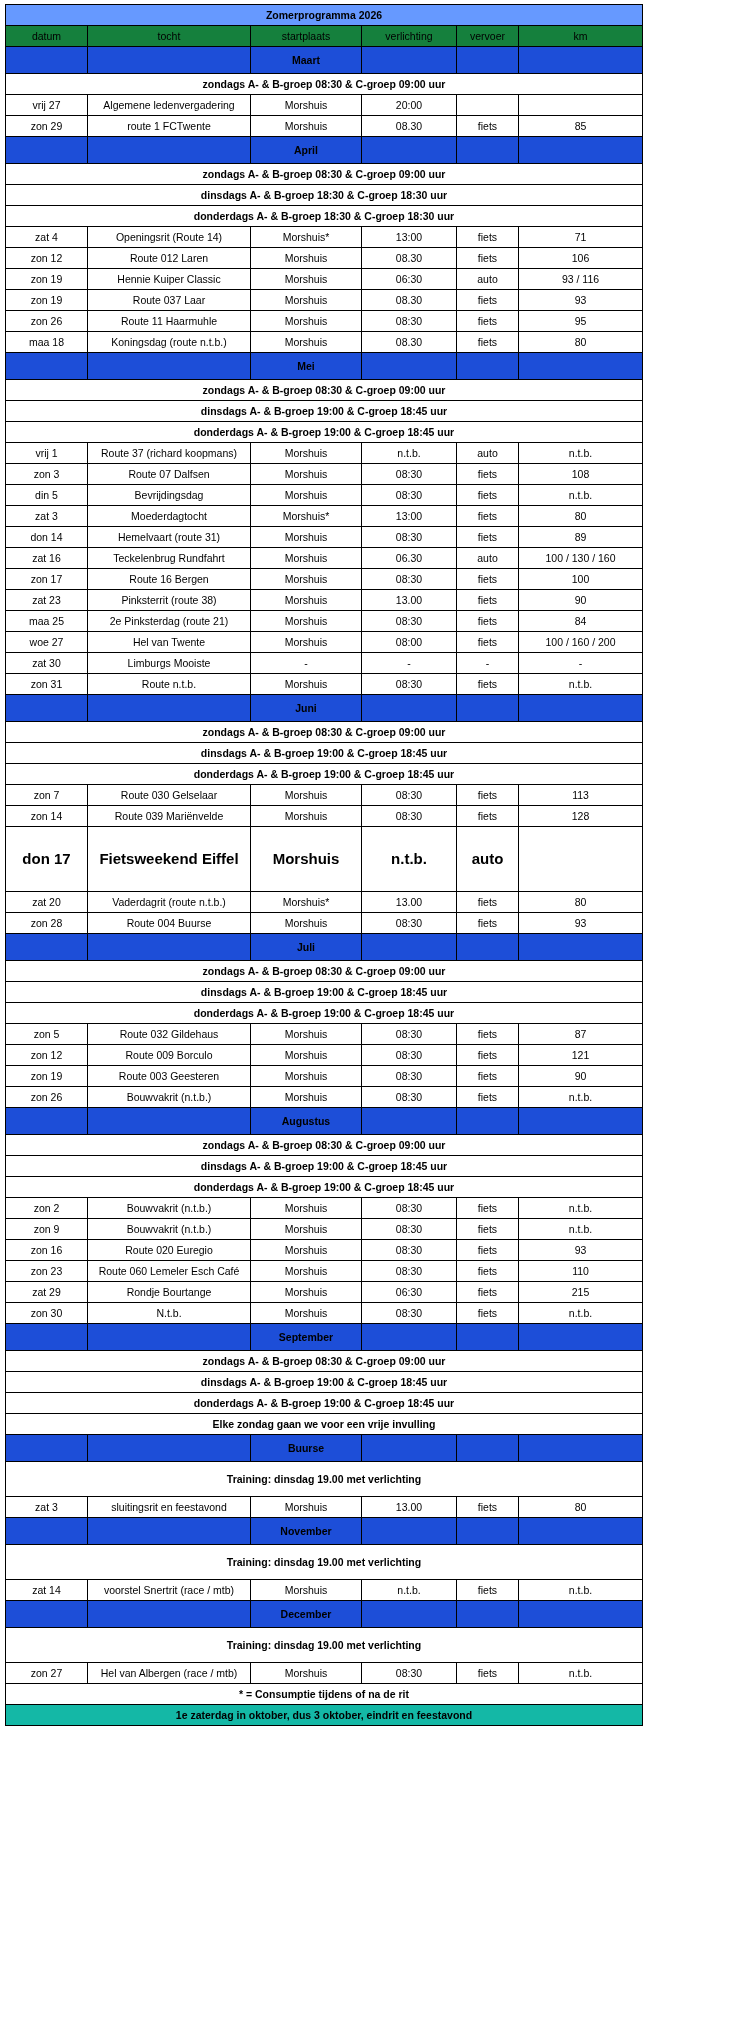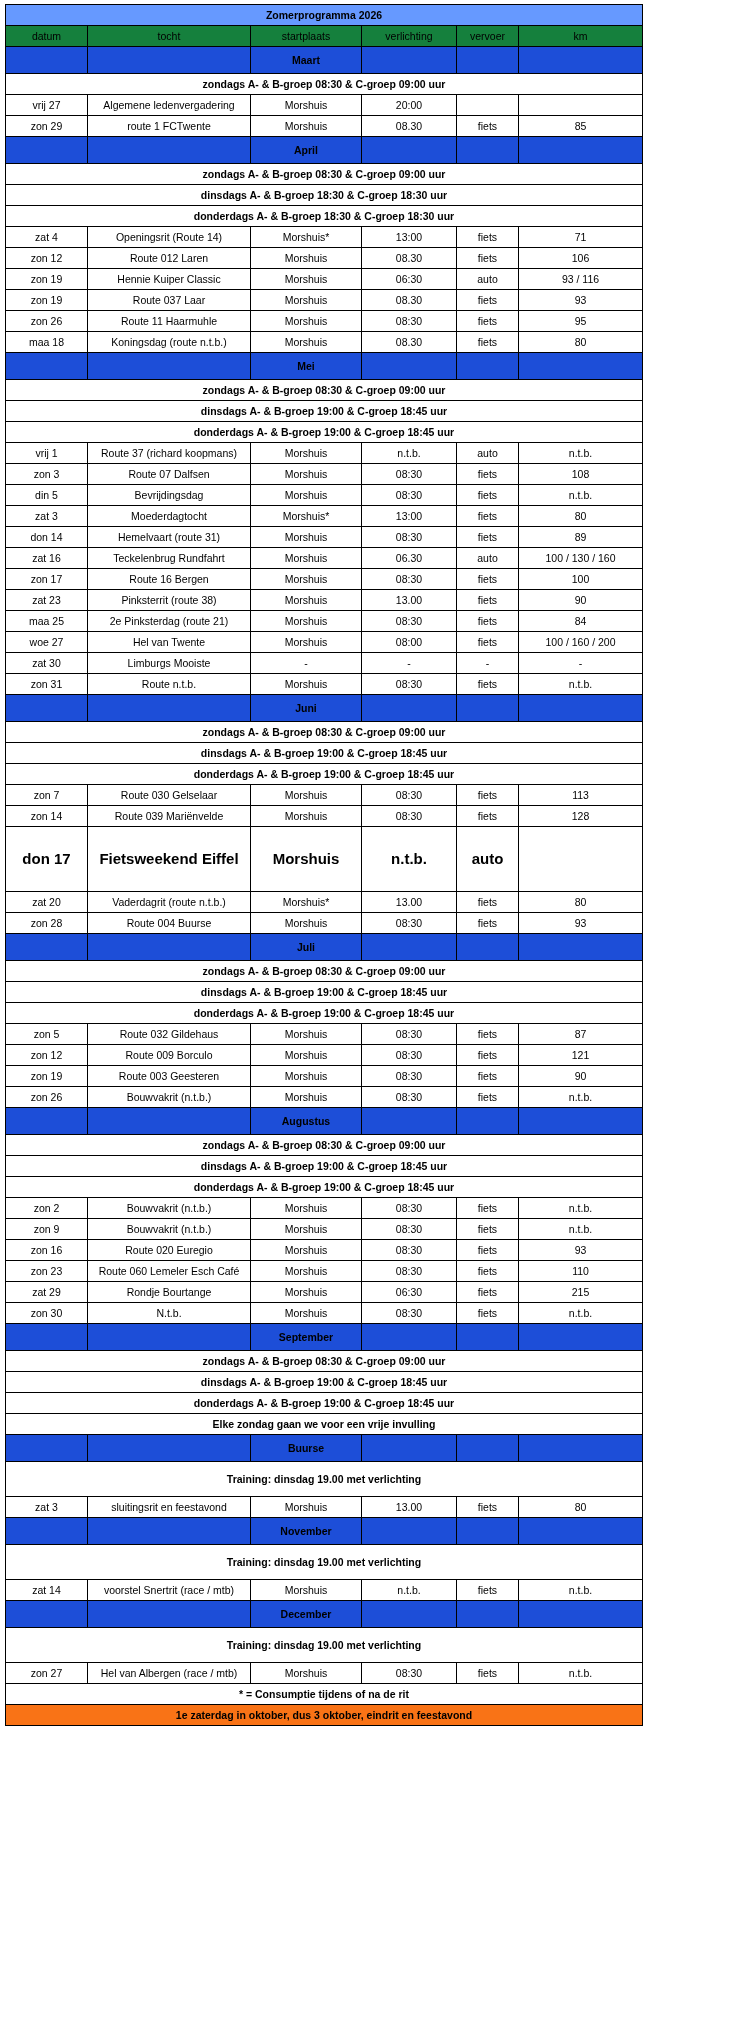--- a/index.html
+++ b/index.html
@@ -86,21 +86,21 @@
     color: #ff0000;
   }
   
   td.footer-red {
     color: #ff0000;
     font-weight: bold;
     font-size: 11px;
     padding: 5px 2px;
   }
   td.footer-blue {
-    background: #f97316;
+    background: #14b8a6;
     color: #000;
     font-weight: bold;
     font-size: 13px;
     padding: 7px 2px;
   }
   tr.training-row td {
     font-weight: bold;
     font-size: 10.5px;
     padding: 10px 2px;
   }

